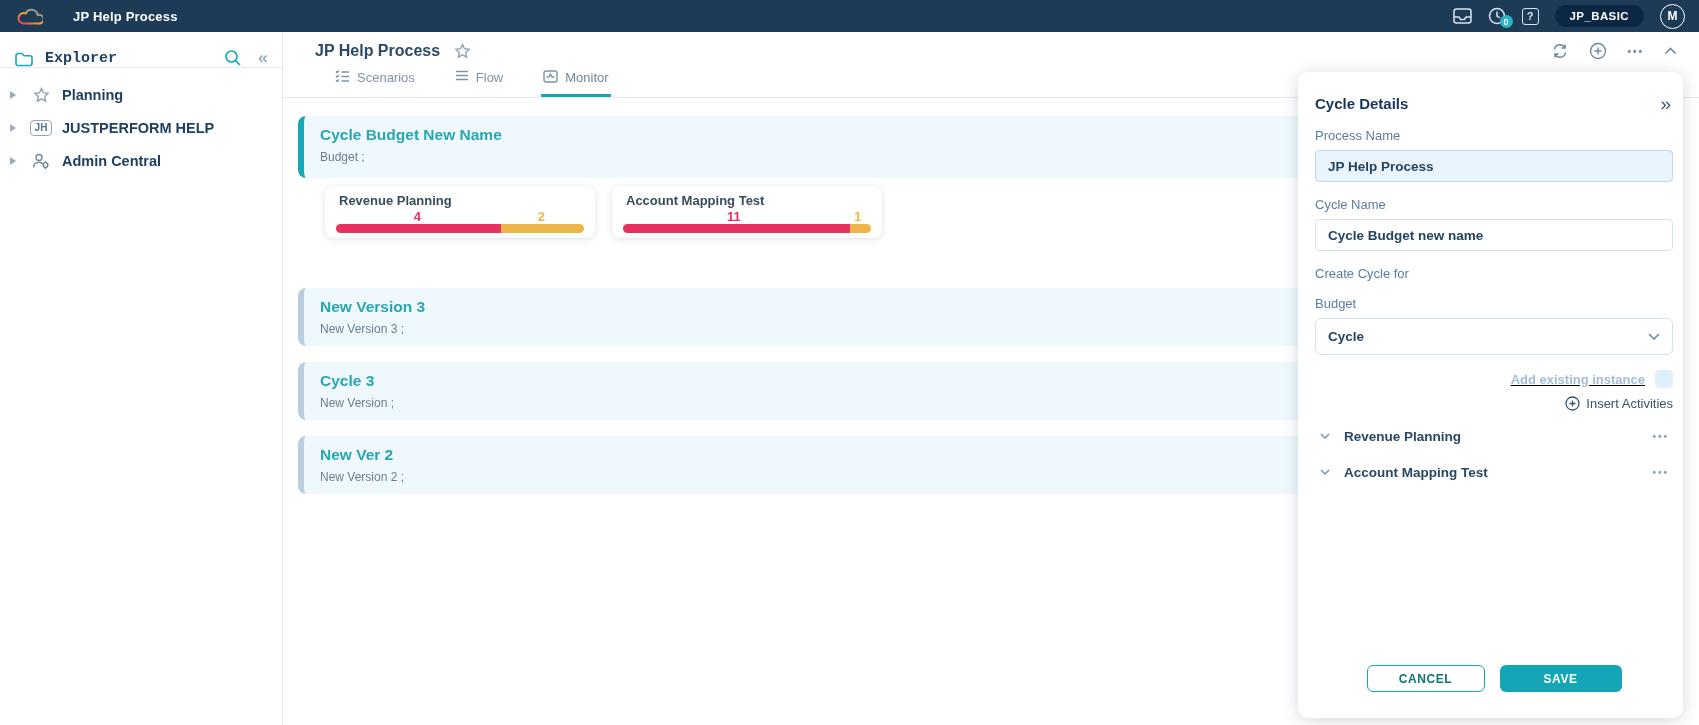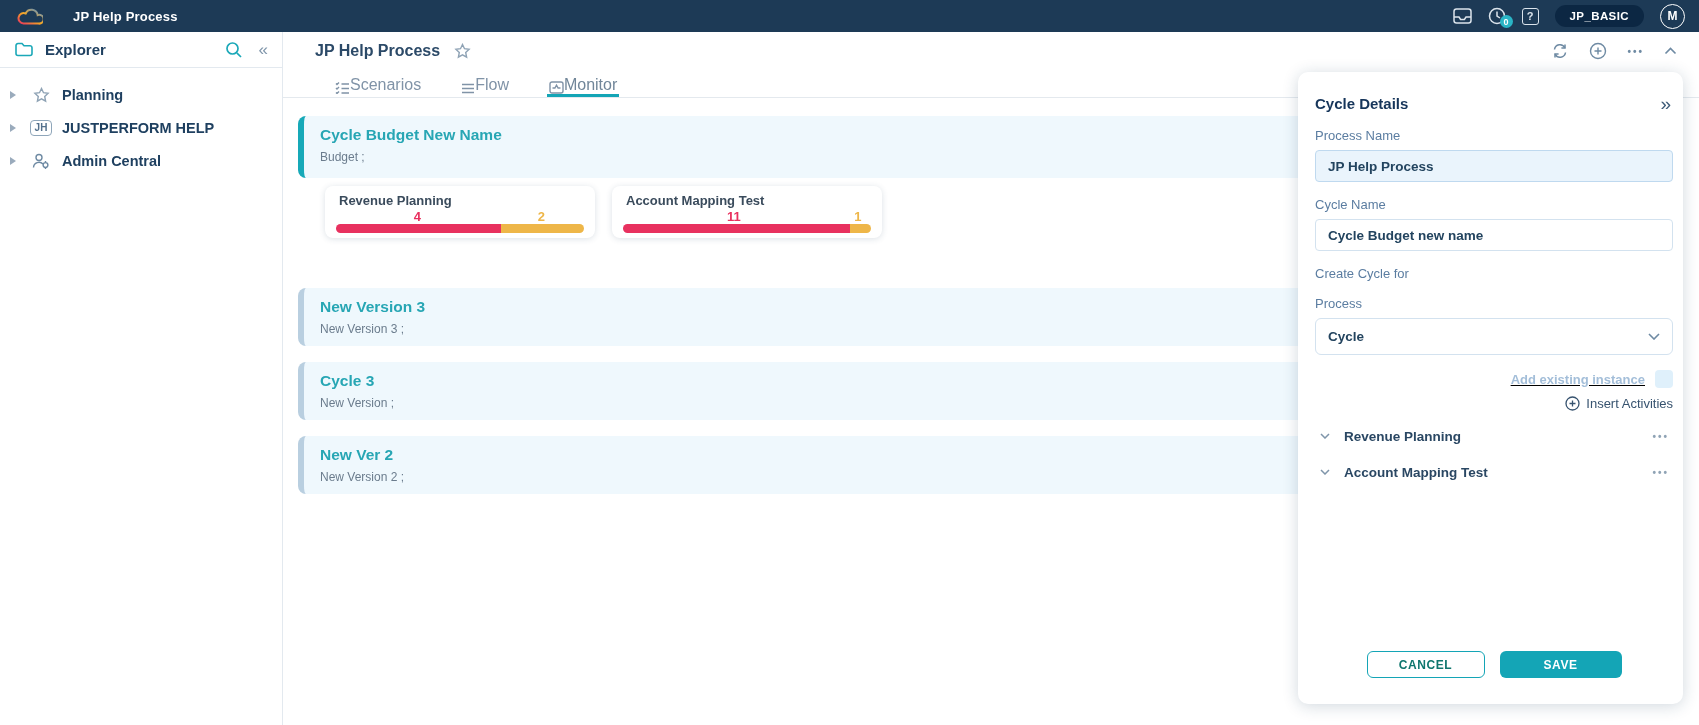--- a/index.html
+++ b/index.html
@@ -16,40 +16,40 @@
     background:#2ab5c6; color:#fff; font-size:9px; font-weight:bold; display:flex; align-items:center; justify-content:center; }
   .help-box { width:17px; height:17px; border:1.4px solid #dbe4ec; border-radius:3px; font-size:11px; font-weight:bold;
     color:#dbe4ec; display:flex; align-items:center; justify-content:center; }
   .user-pill { background:#0c2743; border-radius:13px; padding:5px 15px; font-size:11.5px; font-weight:bold; color:#fff; letter-spacing:.4px; }
   .avatar { width:25px; height:25px; border:1.5px solid #fff; border-radius:50%; display:flex; align-items:center; justify-content:center;
     font-size:12px; font-weight:bold; color:#fff; }
   
   .app { display:flex; height:693px; }
   
   .sidebar { width:283px; border-right:1px solid #e3e9ef; background:#fff; }
-  .sb-header { height:36px; display:flex; align-items:center; padding:0 14px 0 15px; border-bottom:1px solid #e3e9ef; }
+  .sb-header { height:36px; display:flex; align-items:flex-end; padding:0 14px 0 15px; border-bottom:1px solid #e3e9ef;font-family:Liberation Mono, monospace; }
   .sb-title { font-size:15px; font-weight:bold; color:#1f4060; margin-left:12px; flex:1; }
   .sb-collapse { color:#7f95aa; font-size:17px; margin-left:16px; cursor:pointer; line-height:1; }
   .tree { padding-top:10px; }
   .tree-item { height:33px; display:flex; align-items:center; padding-left:10px; cursor:pointer; }
   .tri { width:0; height:0; border:4.5px solid transparent; border-left:6px solid #9aabbc; margin-right:8px; }
   .tree-icon { width:26px; display:flex; justify-content:center; color:#74859a; }
   .jh-badge { border:1px solid #8fa6ba; border-radius:4px; color:#53708c; font-size:10px; font-weight:bold;
     padding:2px 4px; line-height:1; }
   .tree-label { margin-left:8px; font-size:14.5px; font-weight:bold; color:#1f4060; }
   
   .main { flex:1; position:relative; background:#fff; }
   .main-header { height:38px; display:flex; align-items:center; padding:0 22px 0 32px; }
   .main-title { font-size:16px; font-weight:bold; color:#2c4a68; }
   .title-star { margin-left:14px; color:#8fa3b5; display:flex; cursor:pointer; }
   .mh-actions { margin-left:auto; display:flex; align-items:center; gap:20px; color:#6e8aa3; }
   .mh-actions > * { cursor:pointer; display:flex; align-items:center; }
   .dots { font-size:10px; letter-spacing:2px; color:#6e8aa3; font-weight:bold; }
   .tabs { display:flex; gap:36px; padding-left:50px; border-bottom:1px solid #e4e9ee; height:28px; }
-  .tab { display:flex; align-items:flex-end; gap:0; font-size:16px; color:#8093a7; cursor:pointer;
+  .tab { display:flex; align-items:flex-start; gap:7px; font-size:13px; color:#8093a7; cursor:pointer;
     padding:0 2px; border-bottom:3px solid transparent; }
   .tab.active { border-bottom-color:#14a5b6; color:#718699; }
   
   .content { padding:18px 0 0 15px; }
   .cycle-card { border-radius:8px; background:#eff8fd; border-left:6px solid #b9cfe0;
     padding:10px 0 10px 16px; margin-right:48px; cursor:pointer; }
   .cycle-card.selected { border-left-color:#17a9b8; }
   .cycle-name { font-size:15.5px; font-weight:bold; color:#27a6b4; }
   .cycle-sub { font-size:12px; color:#6b7c8d; margin-top:6px; }
   .card1 { height:62px; }
@@ -59,21 +59,21 @@
   .act-name { font-size:13px; font-weight:bold; color:#3a4b5c; margin-left:3px; }
   .numrow { display:flex; margin-top:1px; }
   .numrow span { text-align:center; font-size:13px; font-weight:bold; }
   .num-p { color:#e8315f; } .num-s { color:#eeb648; }
   .bar { display:flex; height:9px; border-radius:5px; overflow:hidden; margin-top:0px; }
   .seg-p { background:#e8315f; } .seg-s { background:#eeb648; }
   .gap-big { margin-top:50px; }
   .cycle-card + .cycle-card { margin-top:16px; }
   .card-sm { height:58px; }
   
-  .panel { position:absolute; top:40px; bottom:21px; right:16px; width:385px; background:#fff;
+  .panel { position:absolute; top:40px; bottom:7px; right:16px; width:385px; background:#fff;
     border-radius:10px; box-shadow:0 2px 16px rgba(27,58,88,.20); padding:22px 10px 18px 17px;
     display:flex; flex-direction:column; }
   .panel-head { display:flex; align-items:center; justify-content:space-between; }
   .panel-title { font-size:15px; font-weight:bold; color:#16355a; }
   .panel-collapse { font-size:19px; color:#3c5a77; cursor:pointer; line-height:1; margin-right:2px; }
   .field-label { font-size:13px; color:#5b7da1; margin-top:15px; }
   .tfield { margin-top:7px; width:100%; height:32px; border:1px solid #d3e2ef; border-radius:4px;
     font-family:"Liberation Sans",sans-serif; font-size:13.5px; font-weight:bold; color:#23445f; padding:0 12px; outline:none; }
   .tfield.readonly { background:#eaf4fc; border-color:#bfd9ef; }
   .selbox { margin-top:7px; height:37px; border:1px solid #d3e2ef; border-radius:6px; display:flex;
@@ -296,21 +296,21 @@
       </div>
 
       <div class="field-label">Process Name</div>
       <input class="tfield readonly" readonly="" value="JP Help Process" style="">
 
       <div class="field-label">Cycle Name</div>
       <input class="tfield" value="Cycle Budget new name" style="">
 
       <div class="field-label">Create Cycle for</div>
 
-      <div class="field-label">Process</div>
+      <div class="field-label">Budget</div>
       <div class="selbox">
         <span class="sel-val first">Cycle</span>
         <span class="chev">
           <svg width="12" height="7" viewBox="0 0 12 7" fill="none" stroke="#6e8aa3" stroke-width="1.6">
               <path d="M1 1 L6 6 L11 1"></path>
             </svg>
         </span>
       </div>
 
       <div class="right-row add-exist">

